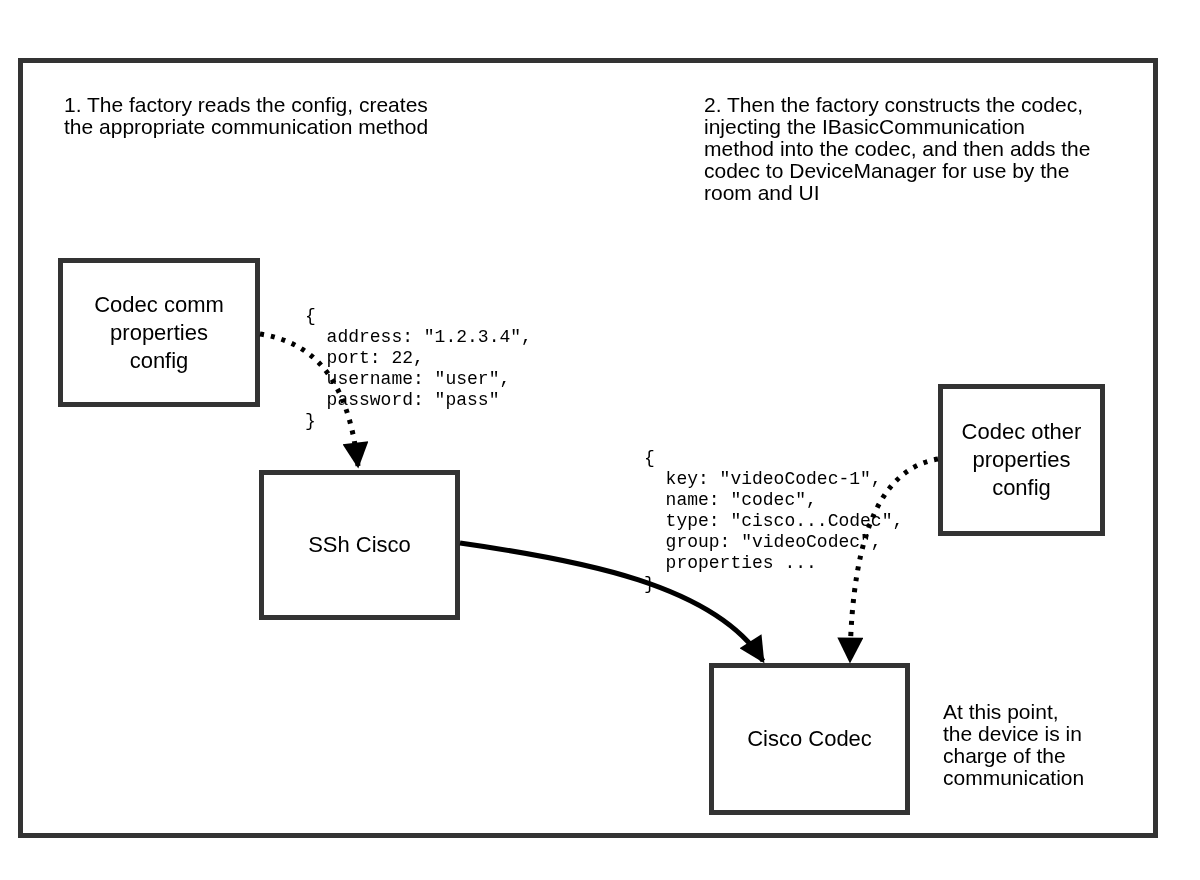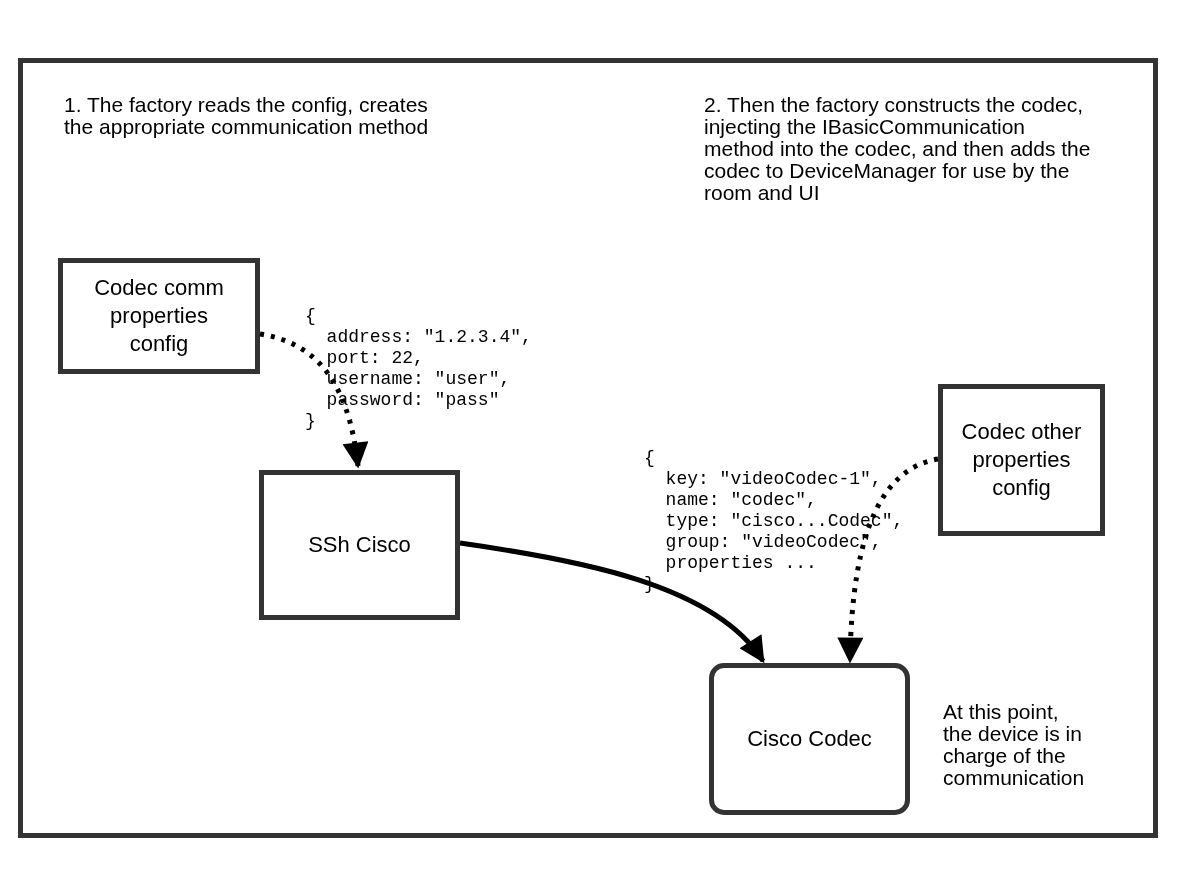--- a/index.html
+++ b/index.html
@@ -26,24 +26,24 @@
     background: #ffffff;
     display: flex;
     align-items: center;
     justify-content: center;
     text-align: center;
     font-size: 22px;
     line-height: 28px;
     white-space: pre-line;
     z-index: 2;
   }
-  .node-codec-comm  { left: 58px;  top: 258px; width: 202px; height: 116px; }
+  .node-codec-comm  { left: 58px;  top: 258px; width: 202px; height: 149px; }
   .node-ssh         { left: 259px; top: 470px; width: 201px; height: 150px; }
   .node-codec-other { left: 938px; top: 384px; width: 167px; height: 152px; }
-  .node-cisco       { left: 709px; top: 663px; width: 201px; height: 152px; border-radius: 15px; }
+  .node-cisco       { left: 709px; top: 663px; width: 201px; height: 152px; }
   .annotation {
     position: absolute;
     font-size: 21px;
     line-height: 22px;
     white-space: pre-line;
     z-index: 2;
   }
   .annotation-step1 { left: 64px;  top: 94px;  width: 460px; }
   .annotation-step2 { left: 664px; top: 94px;  width: 470px; margin-left: 40px; }
   .annotation-end   { left: 943px; top: 701px; width: 230px; }

